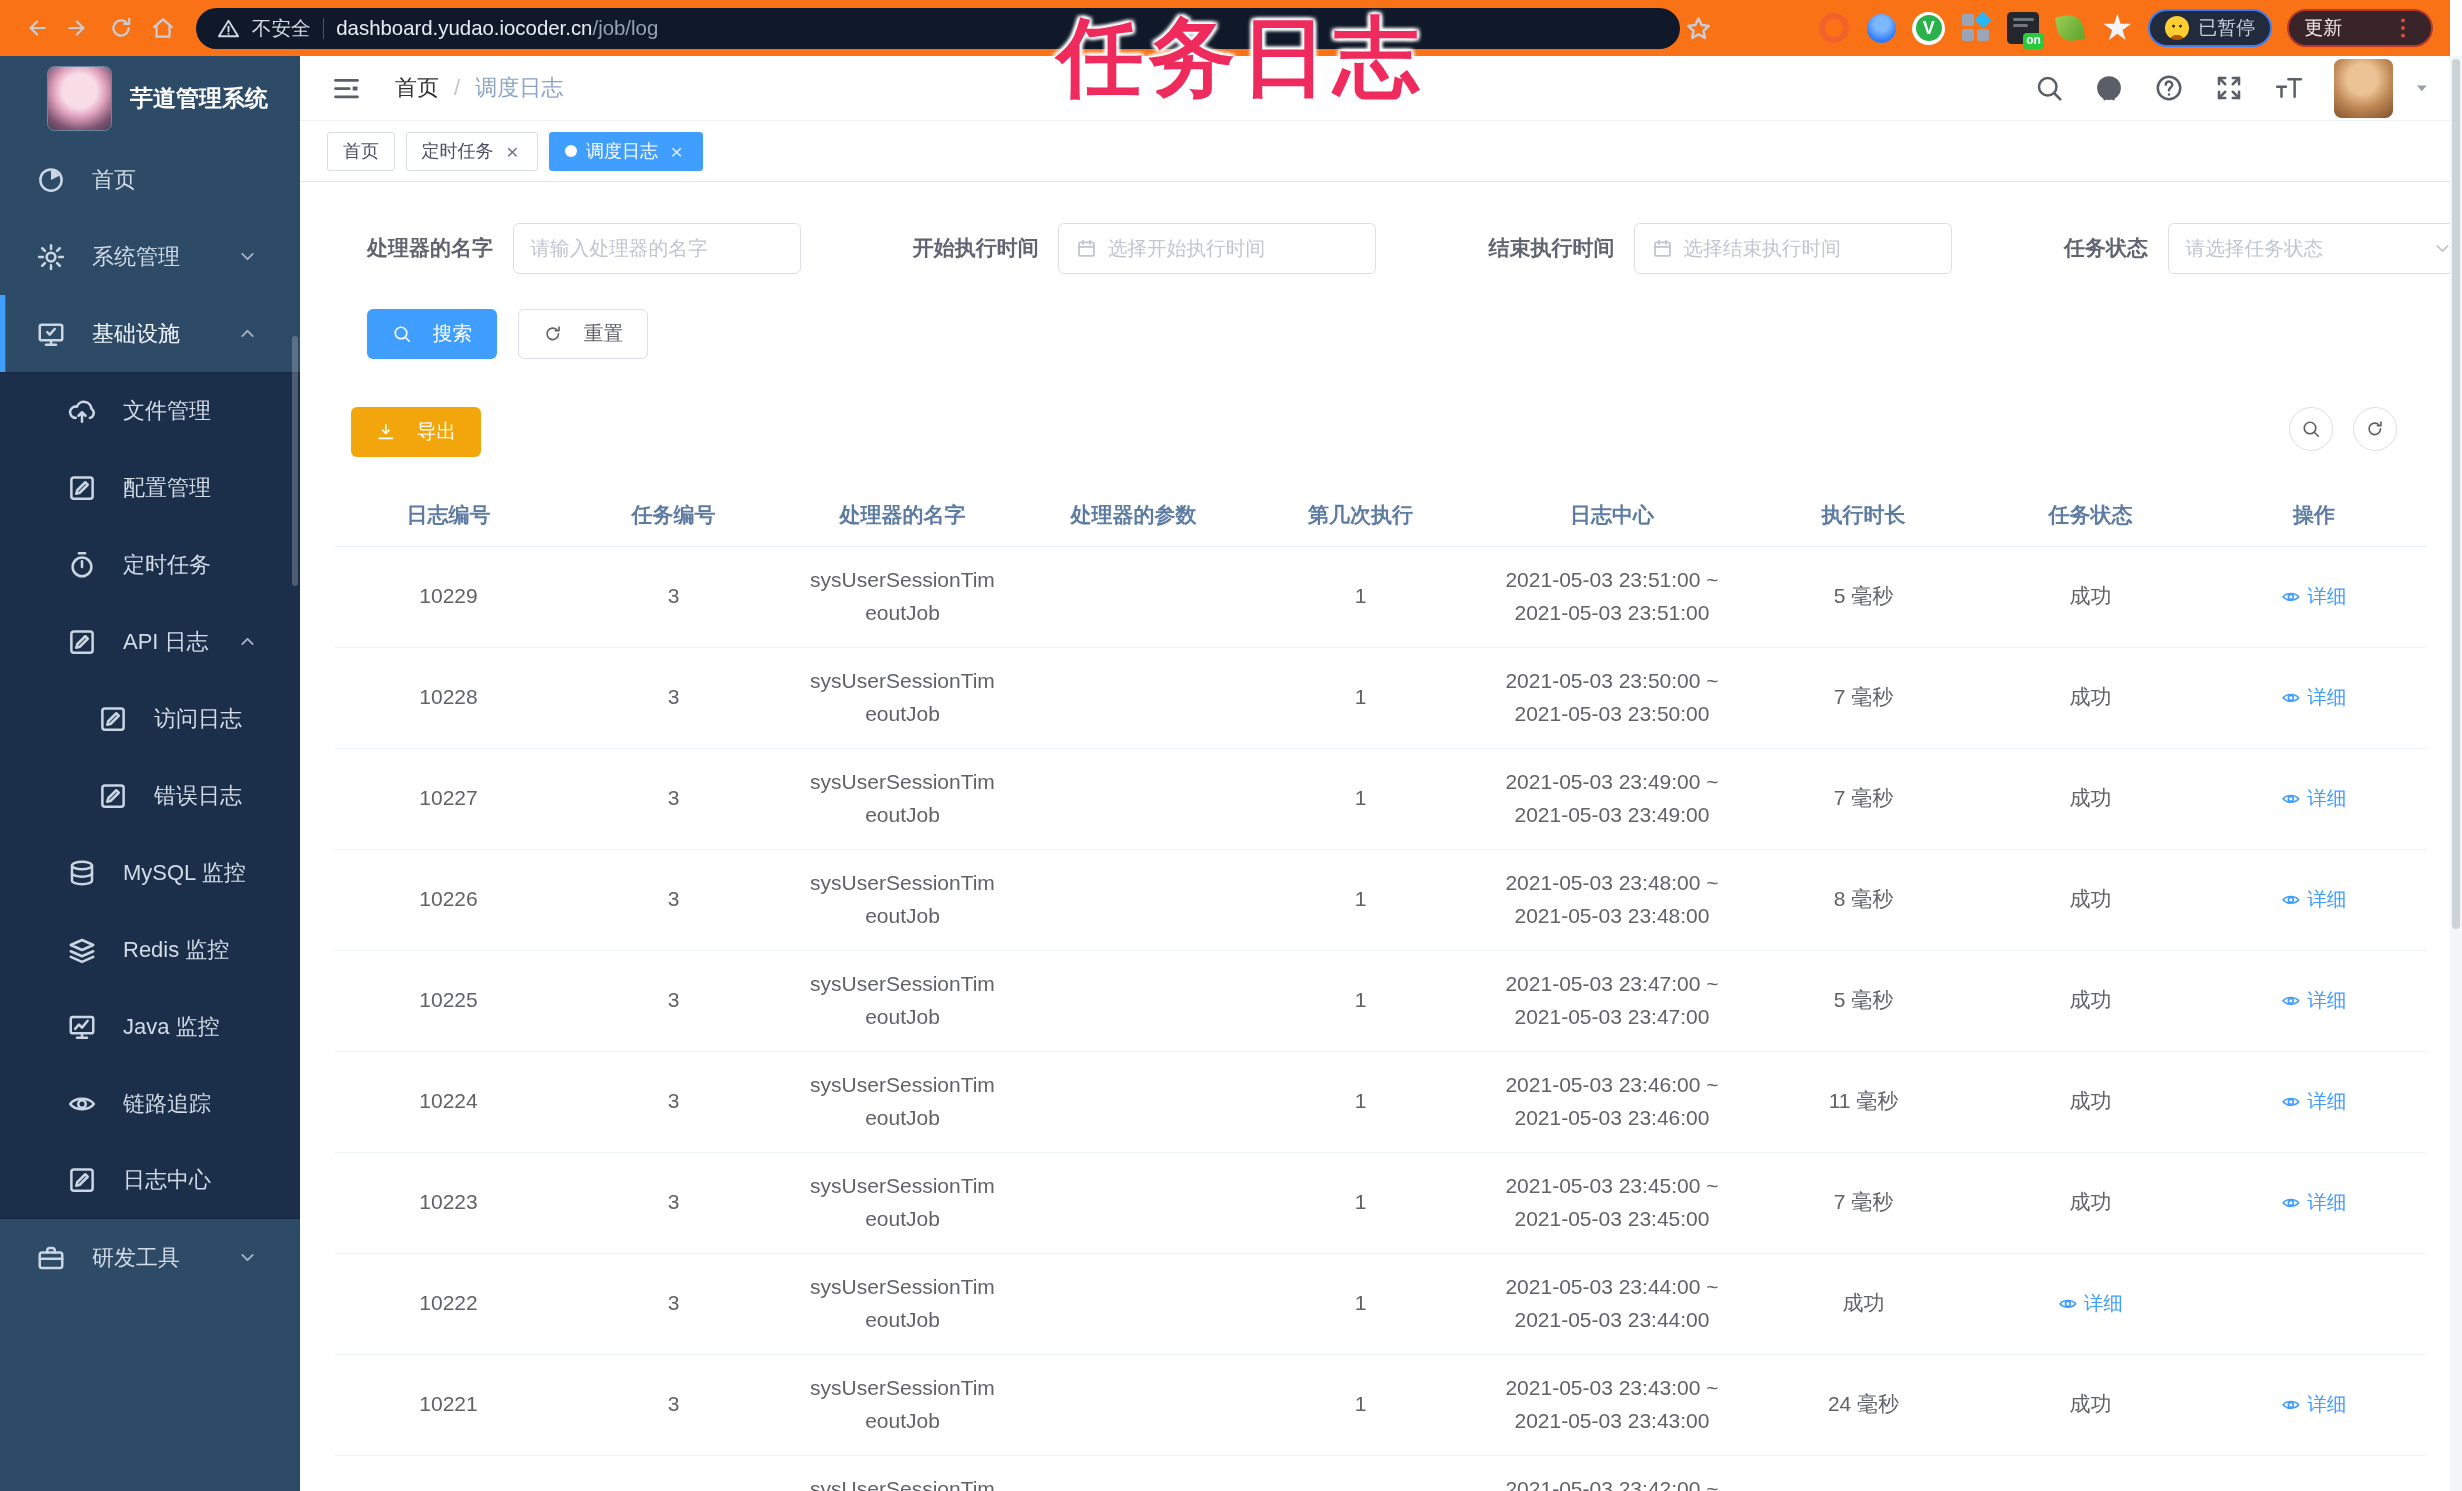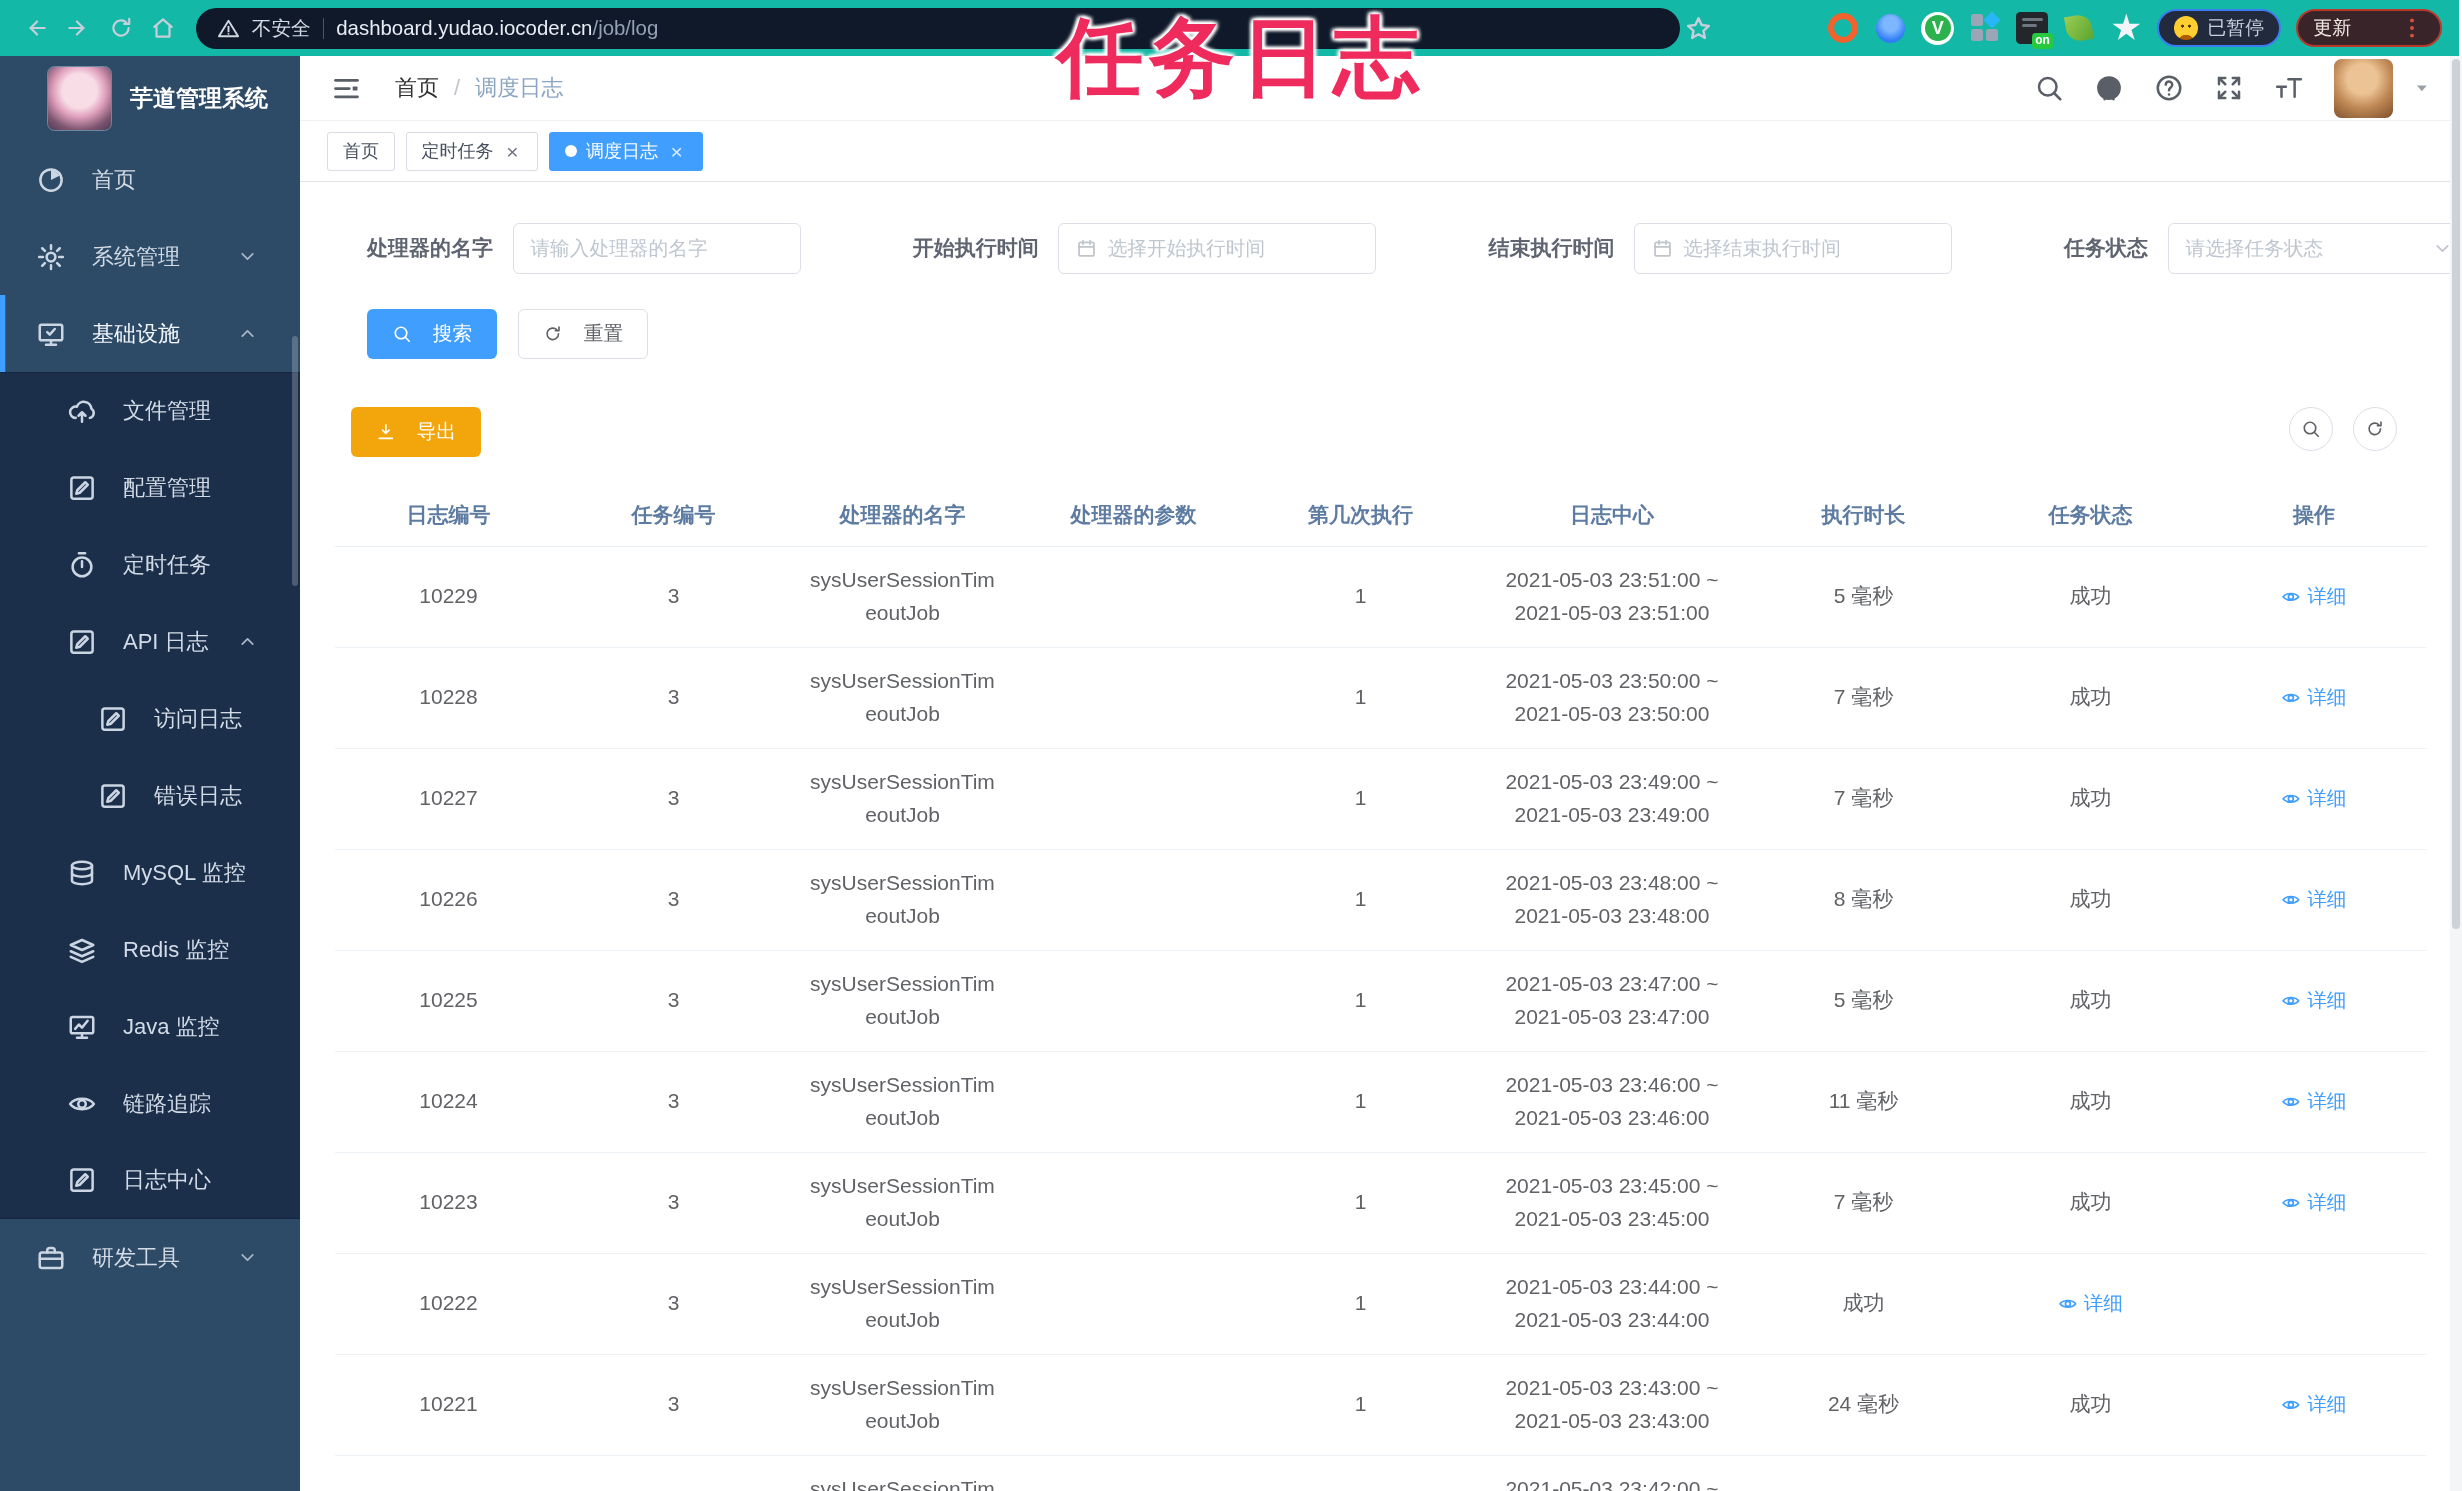--- a/index.html
+++ b/index.html
@@ -3,21 +3,21 @@
 <meta charset="utf-8">
 <style>
   * { margin:0; padding:0; box-sizing:border-box; }
   html,body { width:2462px; height:1491px; overflow:hidden; }
   body { font-family:"Liberation Sans","DejaVu Sans",sans-serif; background:#fff; position:relative; }
   .ic { width:100%; height:100%; display:block; }
   .ic path,.ic circle,.ic rect,.ic line,.ic ellipse,.ic polyline { fill:none; stroke:currentColor; stroke-width:2; stroke-linecap:round; stroke-linejoin:round; }
   .ic .f { fill:currentColor; stroke:none; }
 
   
-  .browser-bar { position:absolute; top:0; left:0; right:3px; height:56px; background:#14b8a6; display:flex; align-items:center; padding:0 16.7px; gap:4.5px; z-index:5; }
+  .browser-bar { position:absolute; top:0; left:0; right:12px; height:56px; background:#f97316; display:flex; align-items:center; padding:0 16.7px; gap:4.5px; z-index:5; }
   .bicon { width:38px; height:38px; flex:0 0 auto; display:flex; align-items:center; justify-content:center; color:#c6cfdb; cursor:pointer; }
   .bicon .ic { width:26px; height:26px; }
   .url-pill { height:41px; flex:0 1 1484px; background:#0f1929; border-radius:20.4px; display:flex; align-items:center; padding:0 21px; margin-left:9px; gap:12px; cursor:text; }
   .warn-ic { width:23px; height:23px; color:#cfd6e2; flex:0 0 auto; }
   .security-label { font-size:19.7px; color:#d4dae4; white-space:nowrap; }
   .url-divider { width:1.5px; height:21px; background:#46536b; }
   .url-text { font-size:20.4px; white-space:nowrap; overflow:hidden; }
   .url-host { color:#e8edf5; }
   .url-path { color:#94a1b6; }
   .browser-right { margin-left:auto; display:flex; align-items:center; gap:15px; }

